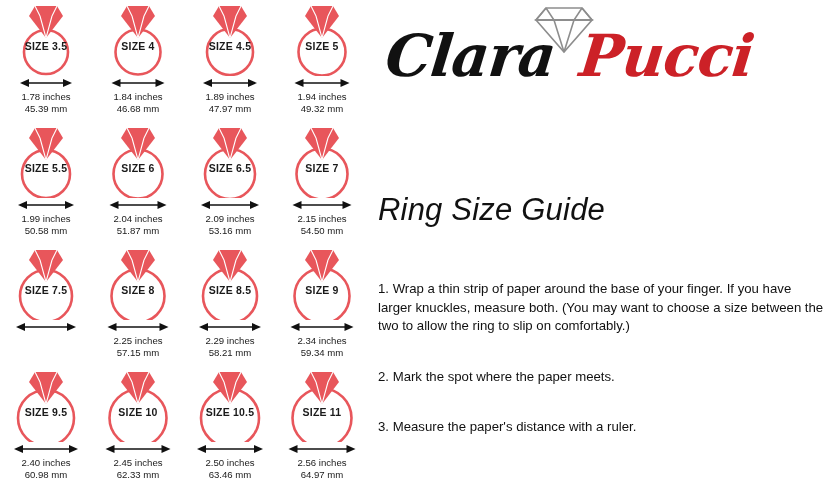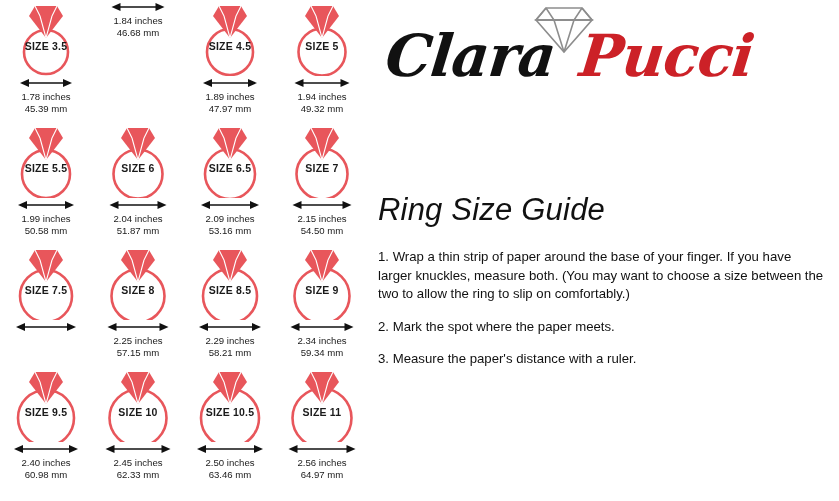--- a/index.html
+++ b/index.html
@@ -133,20 +133,21 @@
     position: absolute;
     left: 10px;
     top: 248px;
     width: 450px;
   }
   .step {
     font-size: 13.2px;
     line-height: 18.5px;
     color: #111111;
     margin-bottom: 14px;
+    margin-top: 32px;
   }
 </style>
 </head>
 <body>
 
 <div class="page">
 
   <div class="chart" id="chart">
       <div class="chart-row">
         <div class="cell">
@@ -164,20 +165,30 @@
               <line x1="26" y1="7" x2="66" y2="7" stroke="#111" stroke-width="1.6"></line>
               <path d="M20 7 L29 3 L29 11 Z" fill="#111"></path>
               <path d="M72 7 L63 3 L63 11 Z" fill="#111"></path>
             </svg></div>
           <div class="measures">
             <div>1.78 inches</div>
             <div>45.39 mm</div>
           </div>
         </div>
         <div class="cell">
+          <div class="ring-wrap">
+            <svg class="ring-svg" width="92" height="74" viewBox="0 0 92 74">
+              <circle cx="46" cy="50" r="22.5" fill="none" stroke="#e8565b" stroke-width="2.6"></circle>
+              <path d="M29 14 L63 14 L46 36 Z" fill="#e8565b"></path>
+              <path d="M29 14 L35 4 L57 4 L63 14 Z" fill="#e8565b"></path>
+              <path d="M40 14 L46 36 L52 14" fill="none" stroke="#ffffff" stroke-width="1.1"></path>
+              <path d="M35 4 L40 14 M57 4 L52 14" stroke="#ffffff" stroke-width="1.1" fill="none"></path>
+            </svg>
+            <div class="size-label">SIZE 4</div>
+          </div>
           <div class="arrow-wrap"><svg width="92" height="14" viewBox="0 0 92 14">
               <line x1="25.5" y1="7" x2="66.5" y2="7" stroke="#111" stroke-width="1.6"></line>
               <path d="M19.5 7 L28.5 3 L28.5 11 Z" fill="#111"></path>
               <path d="M72.5 7 L63.5 3 L63.5 11 Z" fill="#111"></path>
             </svg></div>
           <div class="measures">
             <div>1.84 inches</div>
             <div>46.68 mm</div>
           </div>
         </div>

